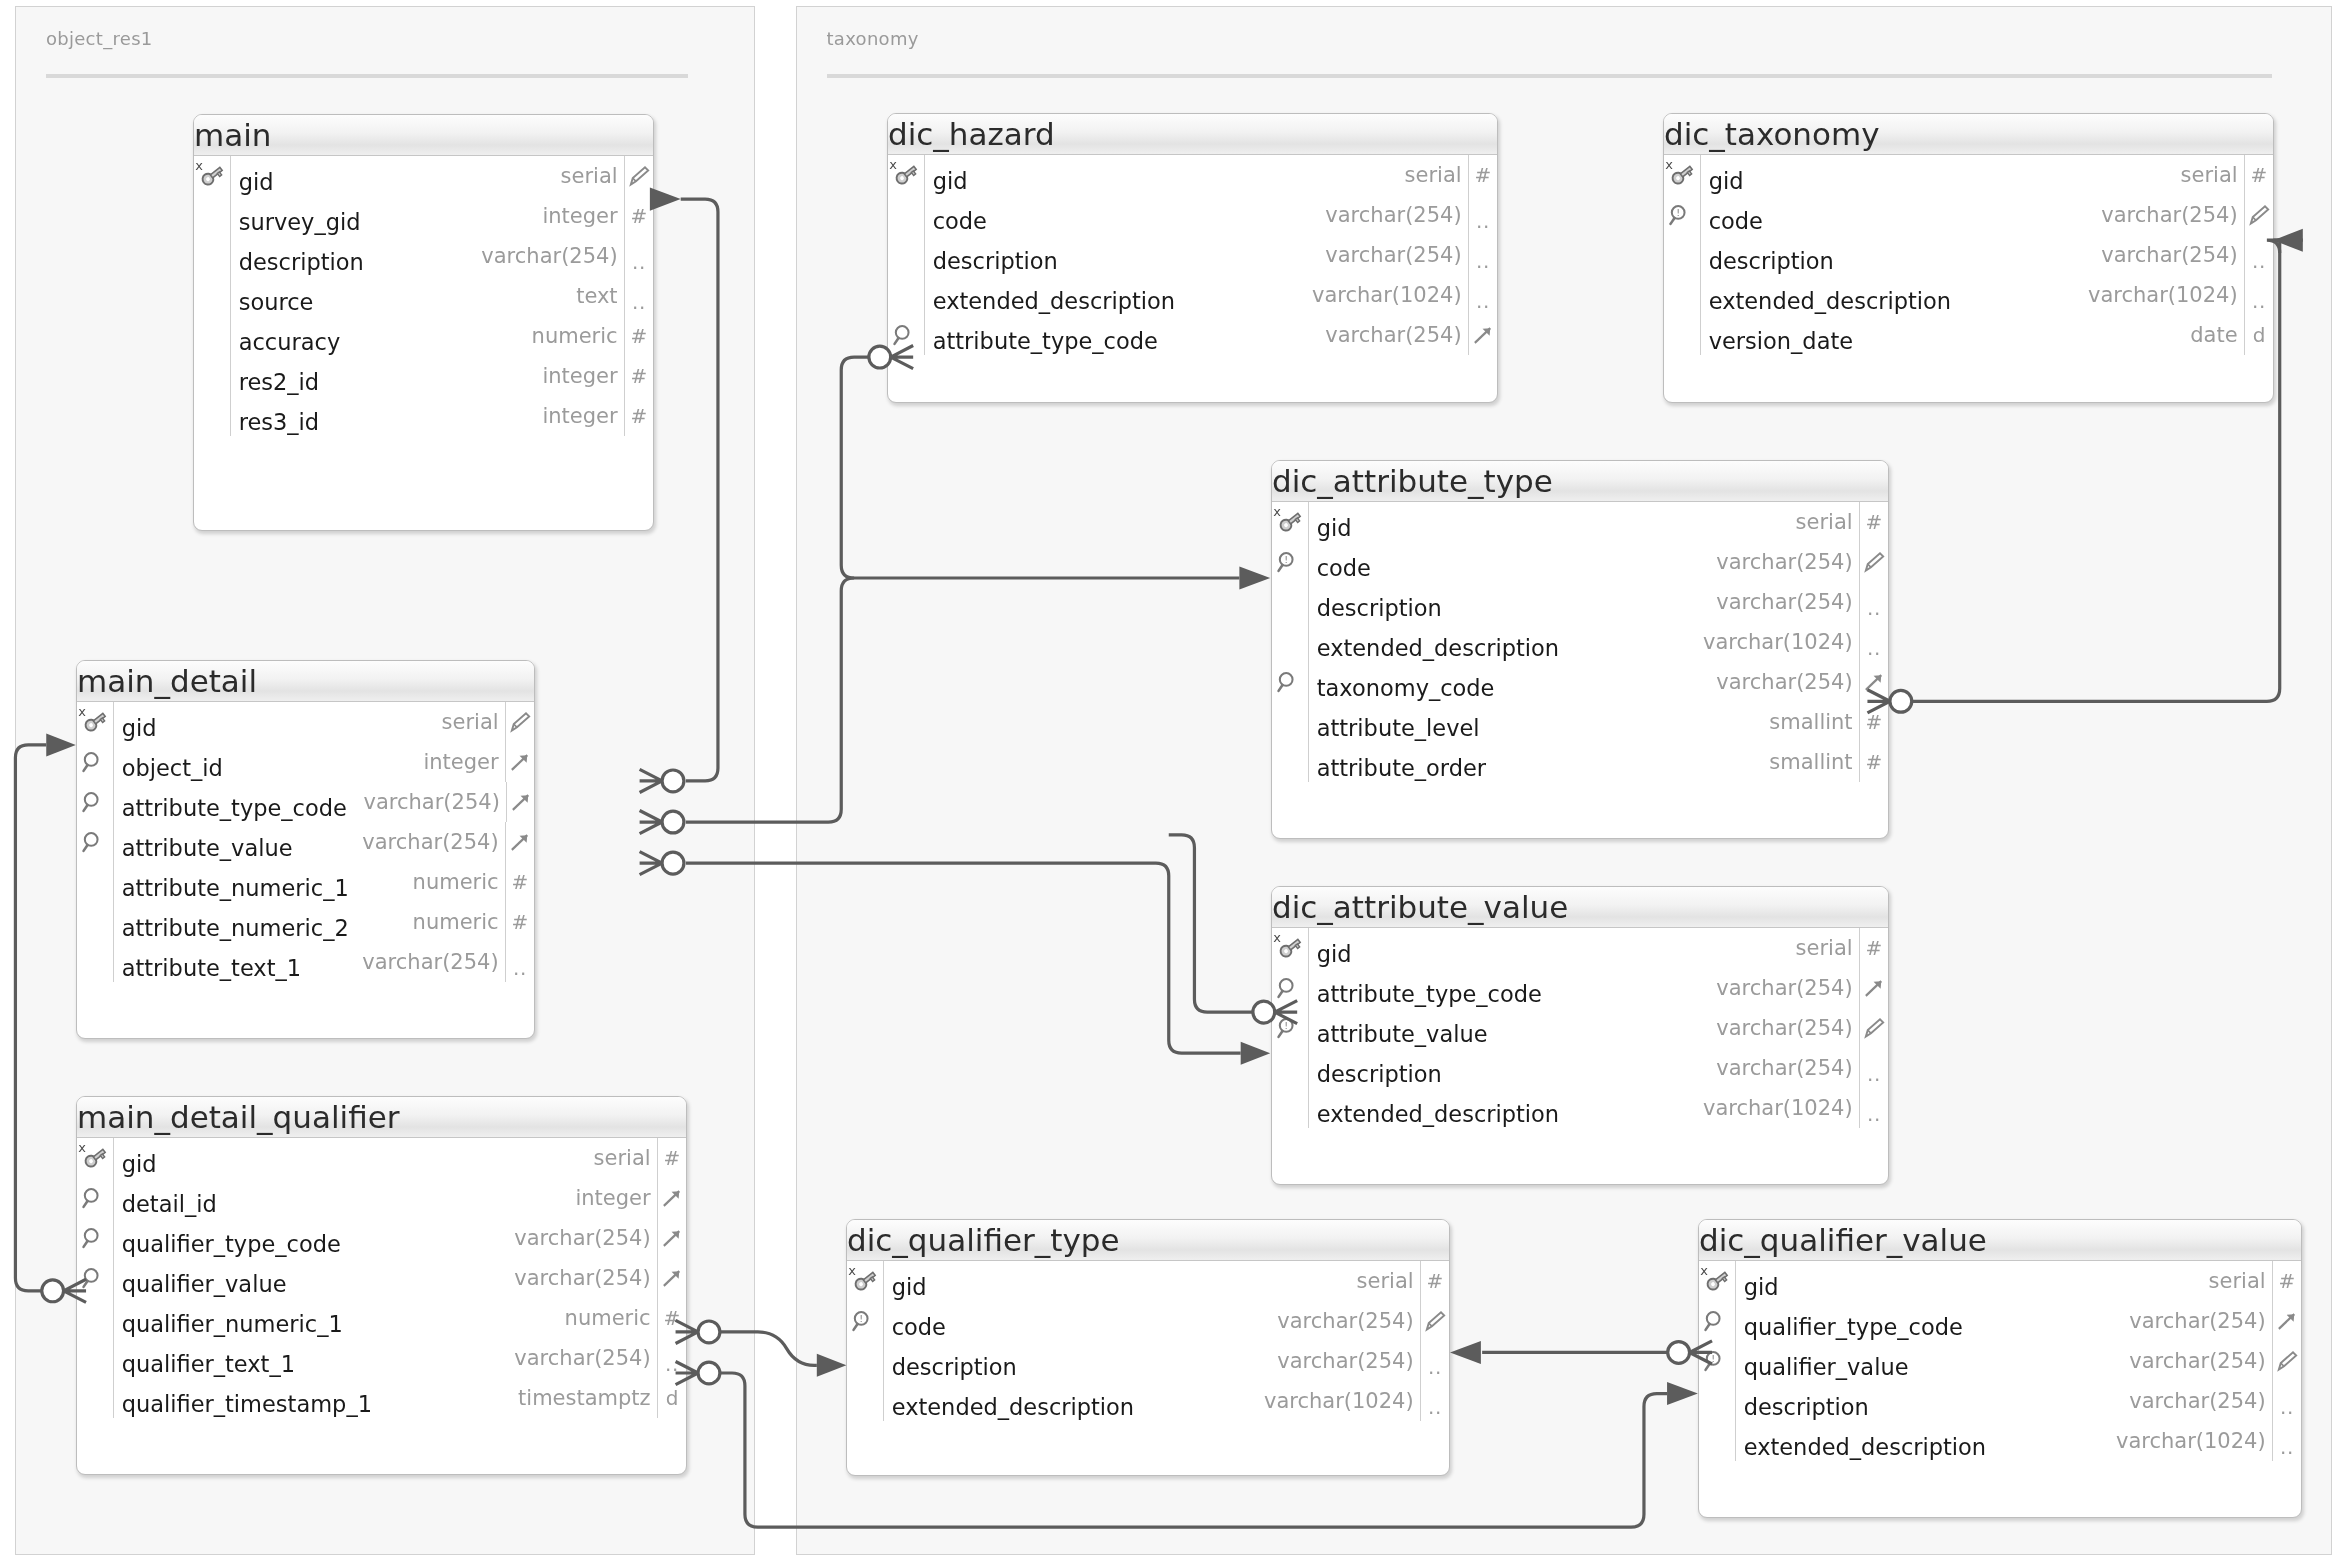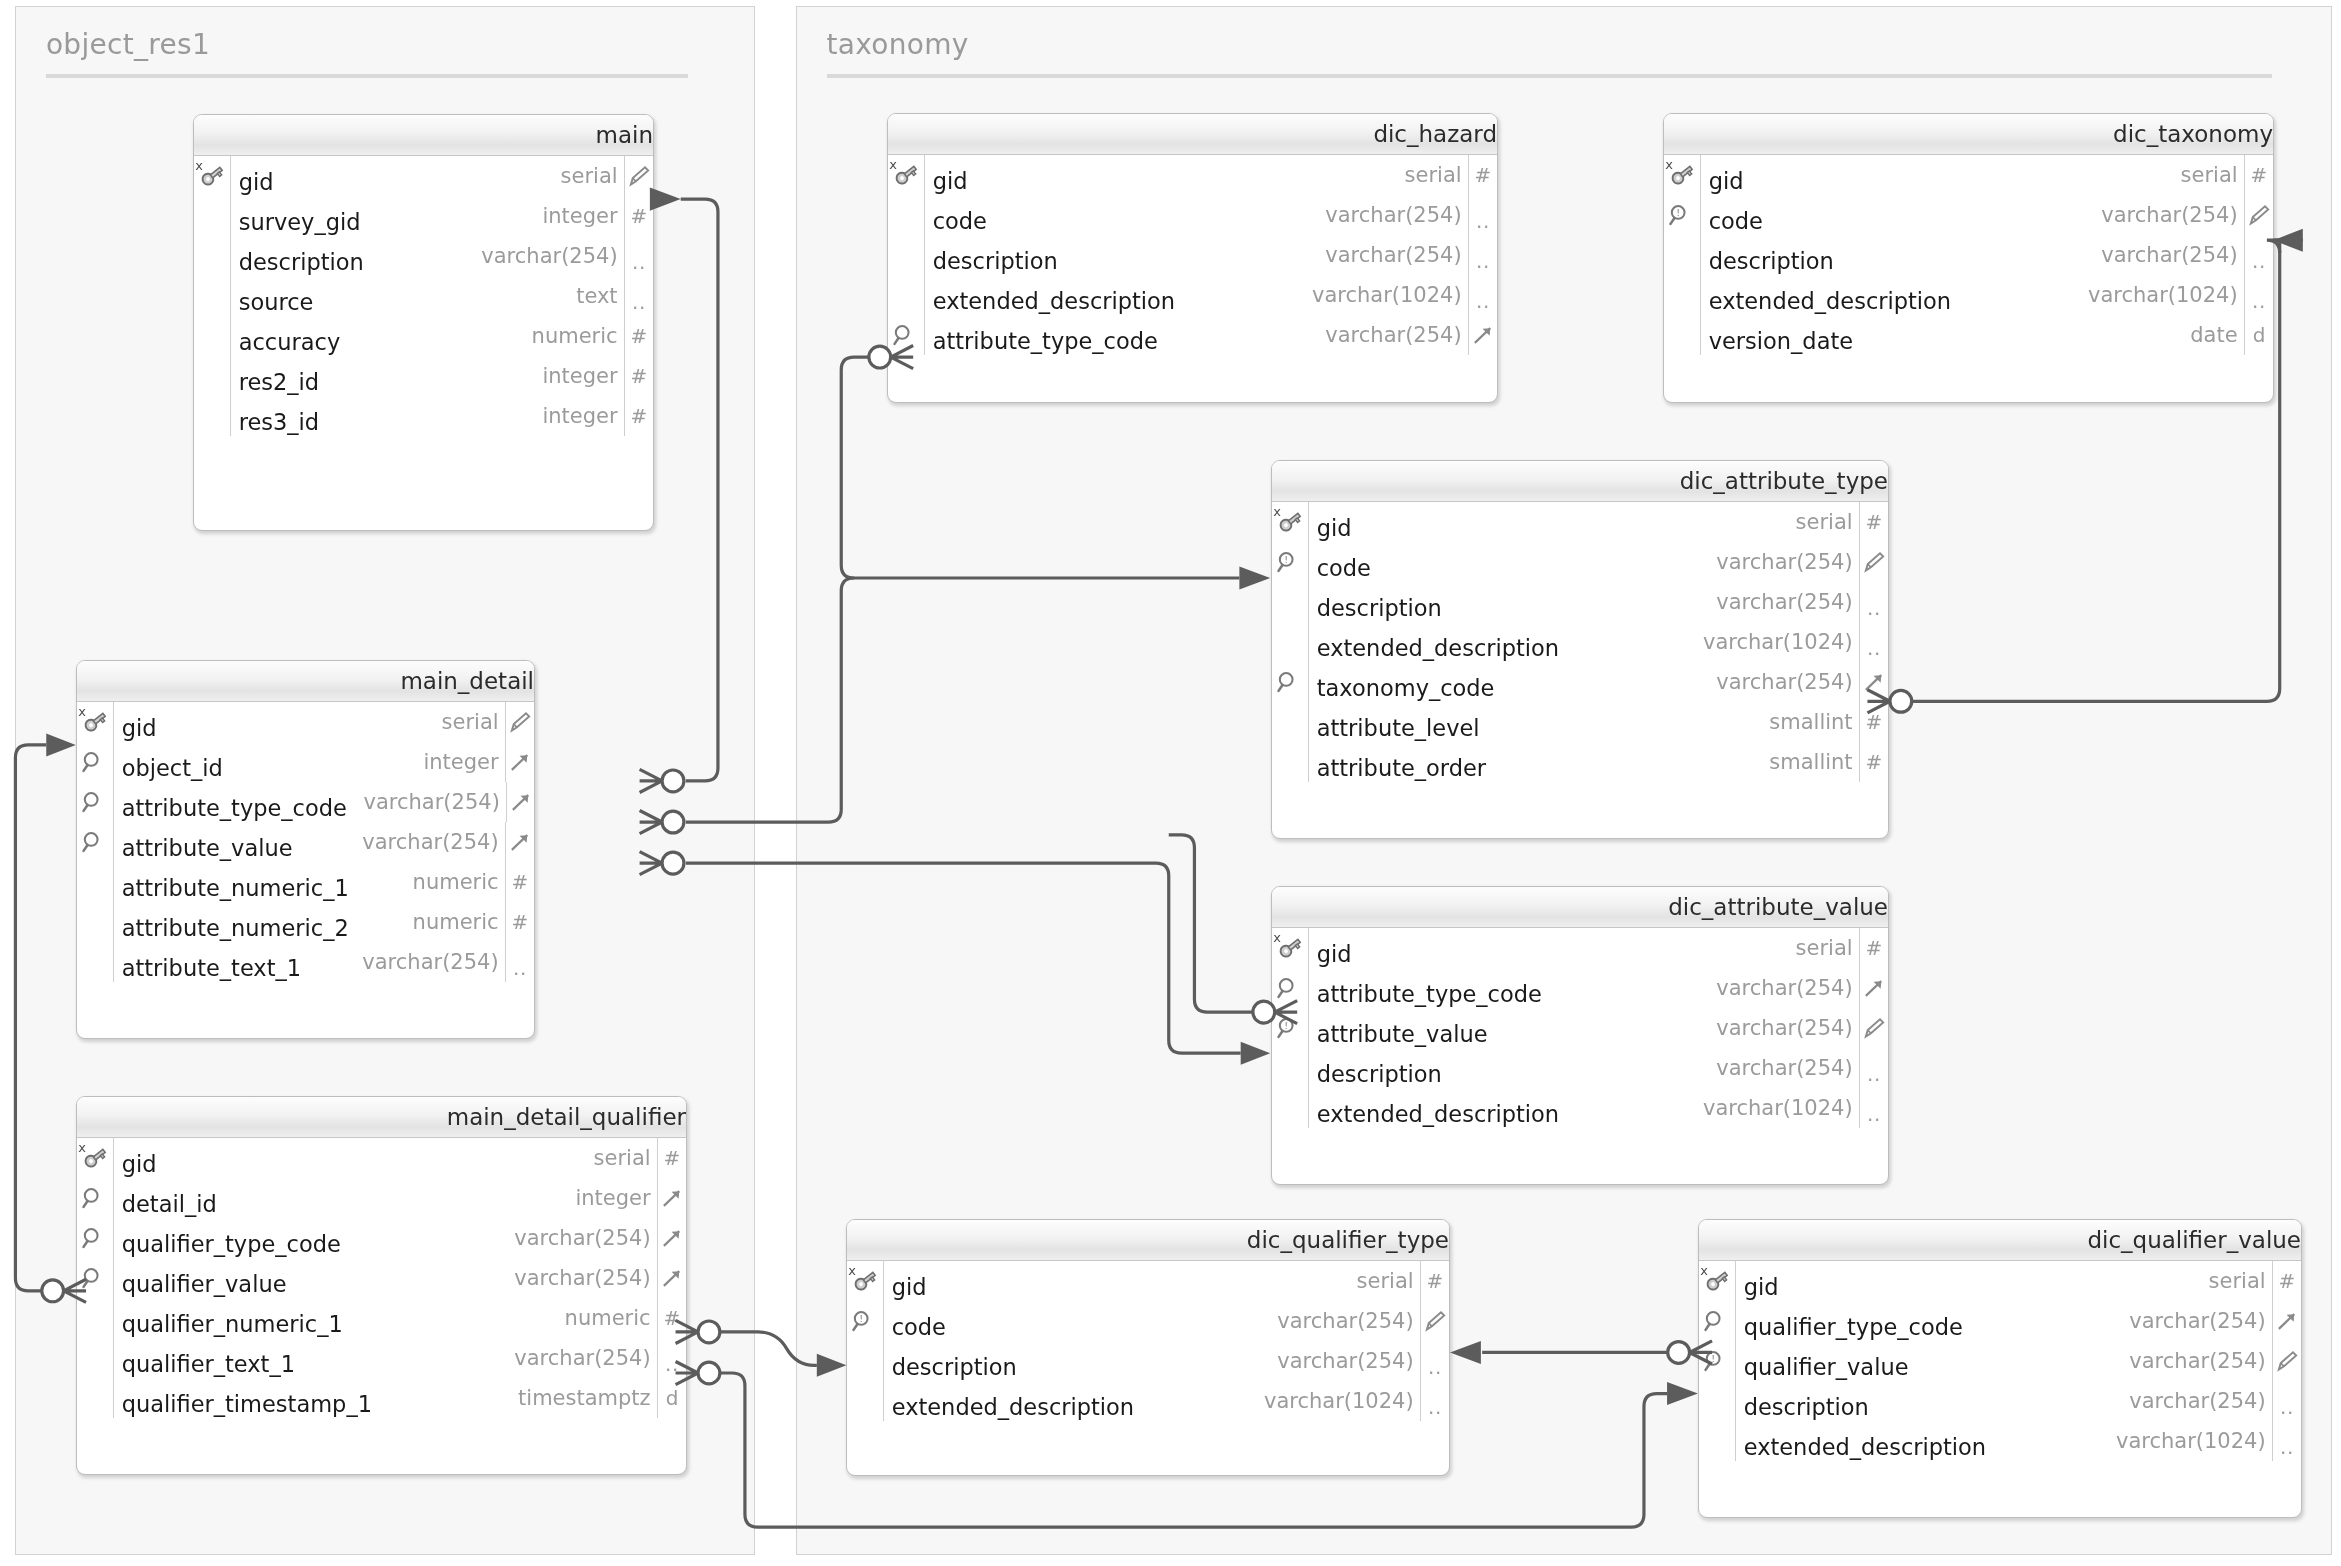--- a/index.html
+++ b/index.html
@@ -1,27 +1,27 @@
 <!DOCTYPE html>
 <html style="font-size:10.3px"><head>
 <meta charset="utf-8">
 <style>
   html,body{margin:0;padding:0;background:#ffffff;}
   body{font-family:"DejaVu Sans", sans-serif;}
   #canvas{position:relative;width:2342px;height:1567px;background:#ffffff;overflow:hidden;}
 
   
   .schema{position:absolute;background:#f7f7f7;border:1.9px solid #d2d2d2;box-sizing:border-box;}
-  .schema-title{position:absolute;left:29.5px;top:20.5px;font-size:28px;color:#9a9a9a;letter-spacing:0.3px;white-space:nowrap;}
+  .schema-title{position:absolute;left:29.5px;top:20.5px;font-size:18px;color:#9a9a9a;letter-spacing:0.3px;white-space:nowrap;}
   .schema-rule{position:absolute;left:29.5px;height:3.9px;background:#d9d9d9;}
 
   
   .tbl{position:absolute;box-sizing:border-box;border:1.3px solid #bdbdbd;border-radius:9px;
        background:#ffffff;box-shadow:1.9px 2.6px 3.9px rgba(0,0,0,0.16);overflow:hidden;}
-  .tbl-head{height:40px;line-height:40px;text-align:right;font-size:23px;color:#2b2b2b;
+  .tbl-head{height:40px;line-height:40px;text-align:left;font-size:31px;color:#2b2b2b;
        background:linear-gradient(to bottom,#fdfdfd 0%,#f2f2f2 45%,#e3e3e3 75%,#efefef 100%);
        border-bottom:1.3px solid #c6c6c6;}
   .tbl-body{position:relative;background:#ffffff;}
   .row{position:relative;height:40px;display:flex;align-items:center;}
   .col-key{width:36px;min-width:36px;height:40px;position:relative;}
   .col-mid{flex:1;display:flex;align-items:center;justify-content:space-between;
            border-left:1.3px solid #cfcfcf;padding:0 6.4px 0 7.7px;height:40px;box-sizing:border-box;}
   .fname{font-size:22.5px;color:#1a1a1a;white-space:nowrap;margin-top:12px;}
   .ftype{font-size:21px;color:#9b9b9b;white-space:nowrap;padding-left:16.7px;}
   .col-right{width:28px;min-width:28px;height:40px;border-left:1.3px solid #cfcfcf;

